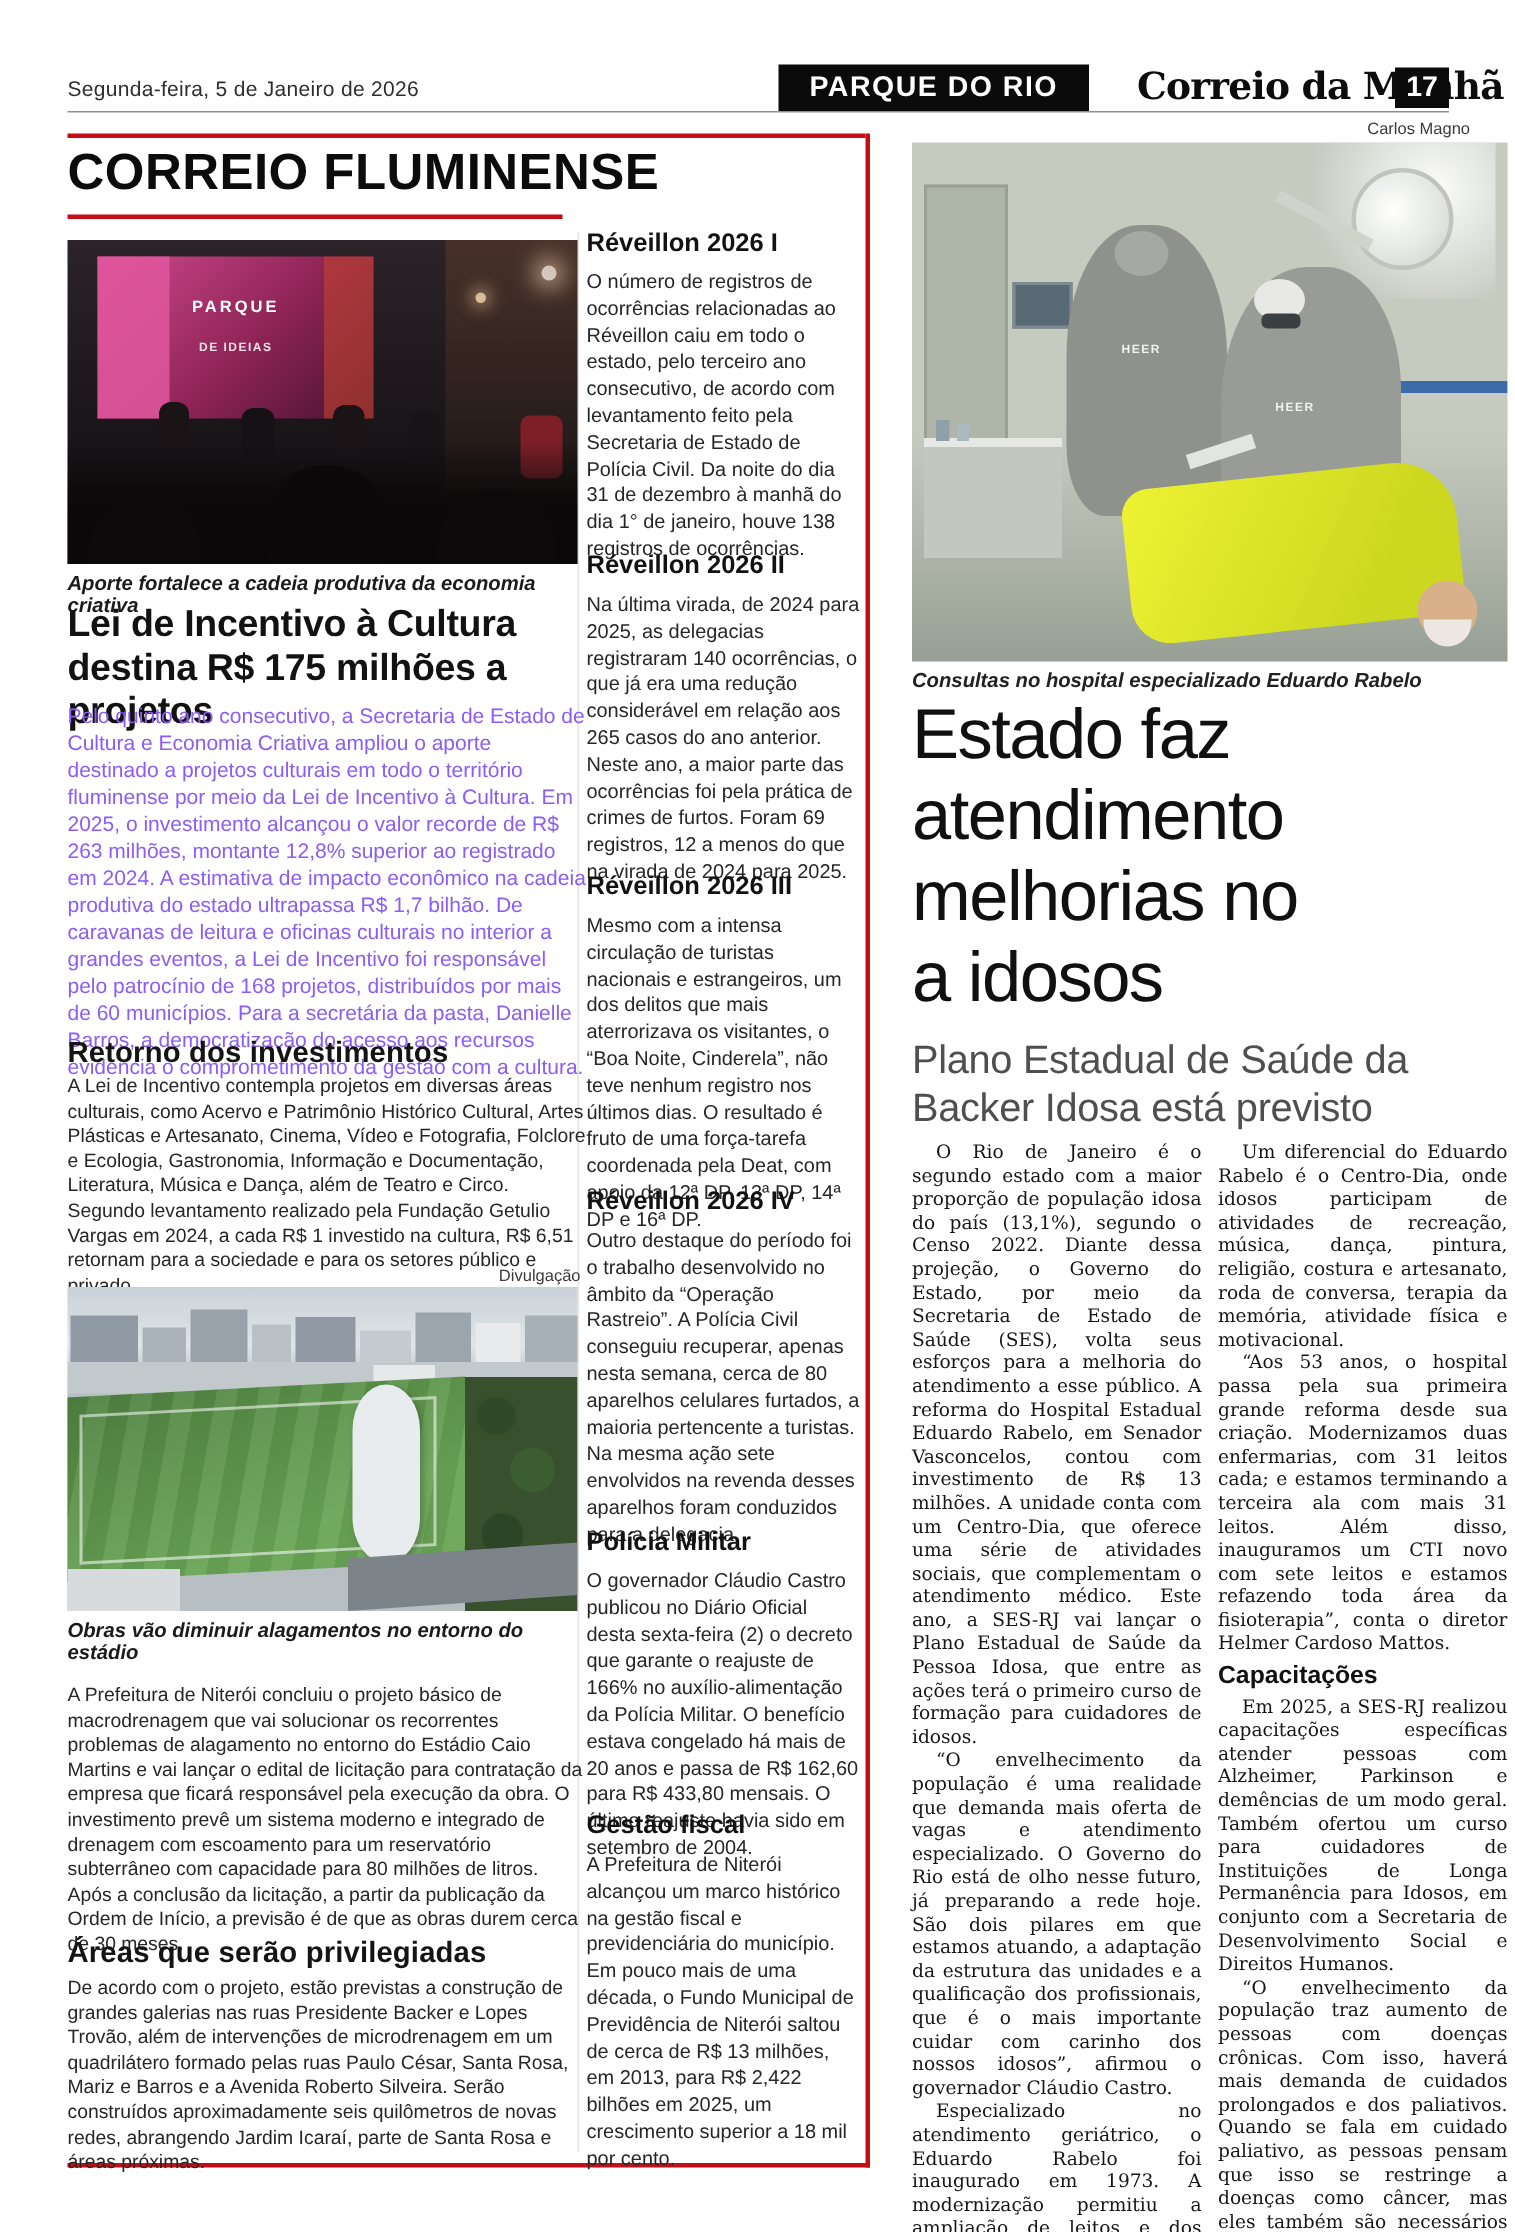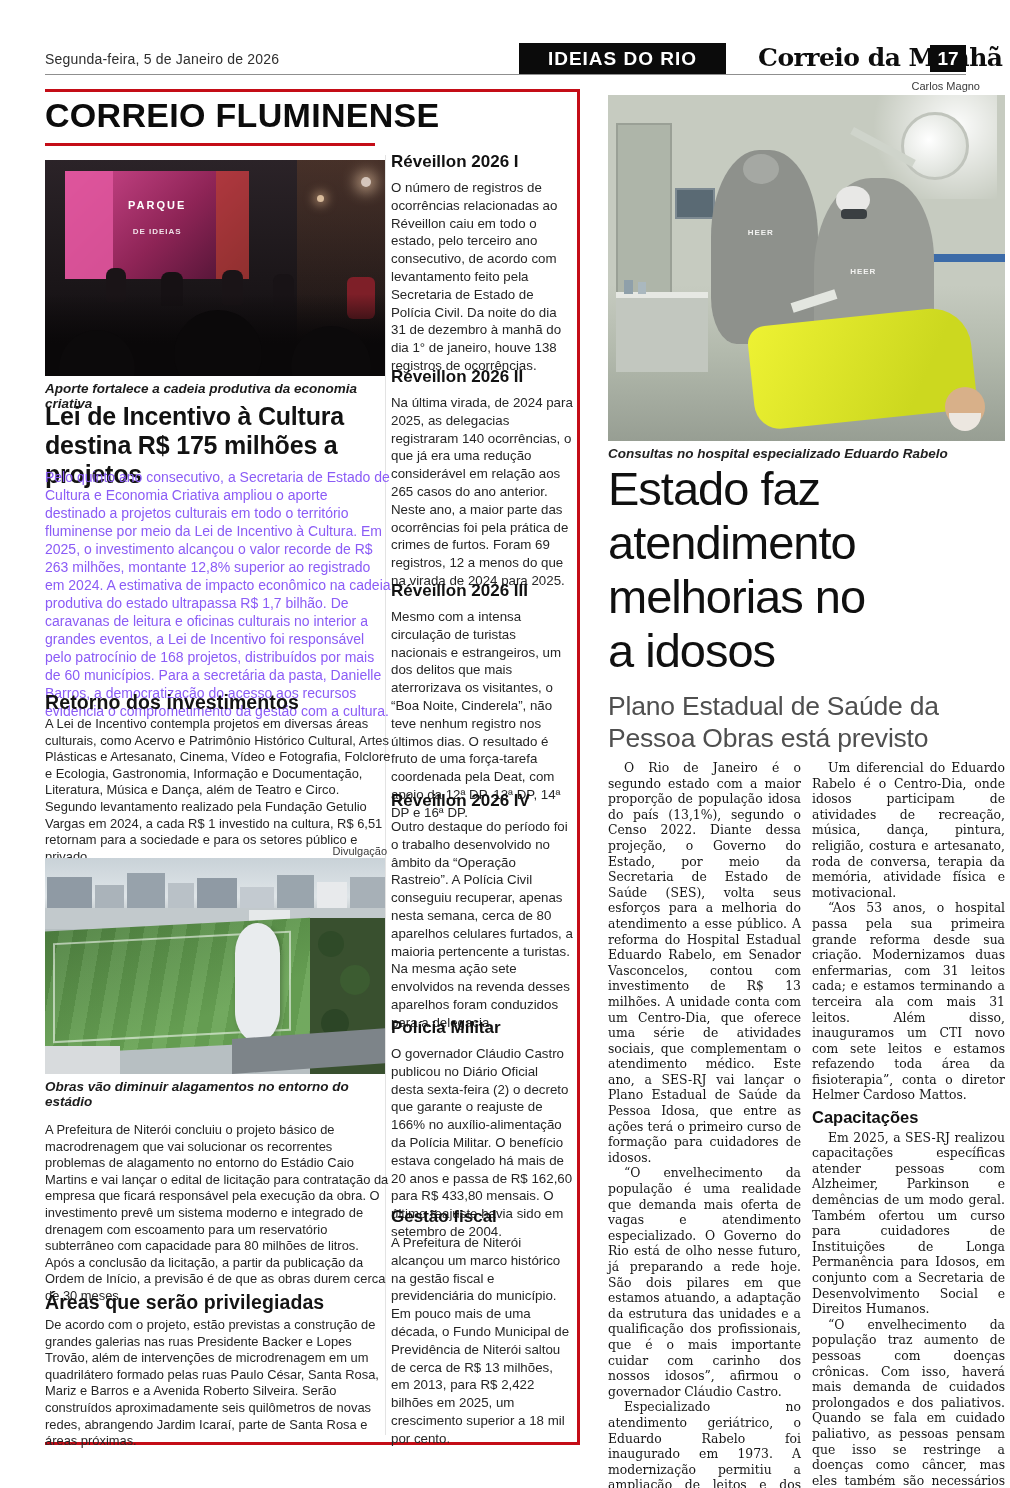--- a/index.html
+++ b/index.html
@@ -41,21 +41,21 @@
   .ph-shape{position:absolute;}
   .scr-txt{position:absolute;color:#ffffff;font-weight:bold;text-align:center;width:100%;}
   .heer{position:absolute;color:#f2f2f0;font-weight:bold;font-size:8px;letter-spacing:1px;}
 </style>
 </head>
 <body>
 
 <div id="page">
 
   <div class="abs date" style="left:45px;top:51px;">Segunda-feira, 5 de Janeiro de 2026</div>
-  <div class="abs banner" style="left:519px;top:43px;width:207px;height:31px;">IDEIAS DO RIO</div>
+  <div class="abs banner" style="left:519px;top:43px;width:207px;height:31px;">PARQUE DO RIO</div>
   <div class="abs masthead" style="left:758px;top:43px;">Correio da Manhã</div>
   <div class="abs pagenum" style="left:930px;top:45px;width:36px;height:27px;">17</div>
   <div class="abs hrule" style="left:45px;top:74px;width:921px;"></div>
   <div class="abs credit" style="left:760px;top:80px;width:220px;text-align:right;">Carlos Magno</div>
 
   <div class="abs redline" style="left:45px;top:89px;width:532px;height:3px;"></div>
   <div class="abs redline" style="left:577px;top:89px;width:3px;height:1356px;"></div>
   <div class="abs redline" style="left:45px;top:1442px;width:535px;height:3px;"></div>
   <div class="abs graydiv" style="left:385px;top:155px;width:1px;height:1280px;"></div>
 
@@ -178,21 +178,21 @@
     <div class="ph-shape" style="left:46%;top:58%;width:46px;height:10px;background:#e3e6e0;transform:rotate(-18deg);"></div>
   </div>
   <div class="abs caption2" style="left:608px;top:446px;width:397px;">Consultas no hospital especializado Eduardo Rabelo</div>
 
   <div class="abs" style="left:608px;top:462px;width:400px;">
     <div class="bigline">Estado faz</div>
     <div class="bigline">atendimento</div>
     <div class="bigline">melhorias no</div>
     <div class="bigline">a idosos</div>
   </div>
-  <div class="abs deck" style="left:608px;top:690px;width:385px;">Plano Estadual de Saúde da Pessoa Obras está previsto</div>
+  <div class="abs deck" style="left:608px;top:690px;width:385px;">Plano Estadual de Saúde da Backer Idosa está previsto</div>
 
   <div class="abs serifcol" style="left:608px;top:760px;width:193px;">
     <p>O Rio de Janeiro é o segundo estado com a maior proporção de população idosa do país (13,1%), segundo o Censo 2022. Diante dessa projeção, o Governo do Estado, por meio da Secretaria de Estado de Saúde (SES), volta seus esforços para a melhoria do atendimento a esse público. A reforma do Hospital Estadual Eduardo Rabelo, em Senador Vasconcelos, contou com investimento de R$ 13 milhões. A unidade conta com um Centro-Dia, que oferece uma série de atividades sociais, que complementam o atendimento médico. Este ano, a SES-RJ vai lançar o Plano Estadual de Saúde da Pessoa Idosa, que entre as ações terá o primeiro curso de formação para cuidadores de idosos.</p>
     <p>“O envelhecimento da população é uma realidade que demanda mais oferta de vagas e atendimento especializado. O Governo do Rio está de olho nesse futuro, já preparando a rede hoje. São dois pilares em que estamos atuando, a adaptação da estrutura das unidades e a qualificação dos profissionais, que é o mais importante cuidar com carinho dos nossos idosos”, afirmou o governador Cláudio Castro.</p>
     <p>Especializado no atendimento geriátrico, o Eduardo Rabelo foi inaugurado em 1973. A modernização permitiu a ampliação de leitos e dos serviços. Entre janeiro e setembro de 2025, foram mais de 16 mil atendimentos no local que conta com 15 especialidades, como cardiologia, geriatria, ginecologia, odontologia, oftalmologia e ortopedia.</p>
   </div>
   <div class="abs serifcol" style="left:812px;top:760px;width:193px;">
     <p>Um diferencial do Eduardo Rabelo é o Centro-Dia, onde idosos participam de atividades de recreação, música, dança, pintura, religião, costura e artesanato, roda de conversa, terapia da memória, atividade física e motivacional.</p>
     <p>“Aos 53 anos, o hospital passa pela sua primeira grande reforma desde sua criação. Modernizamos duas enfermarias, com 31 leitos cada; e estamos terminando a terceira ala com mais 31 leitos. Além disso, inauguramos um CTI novo com sete leitos e estamos refazendo toda área da fisioterapia”, conta o diretor Helmer Cardoso Mattos.</p>
     <div class="cap-head">Capacitações</div>

